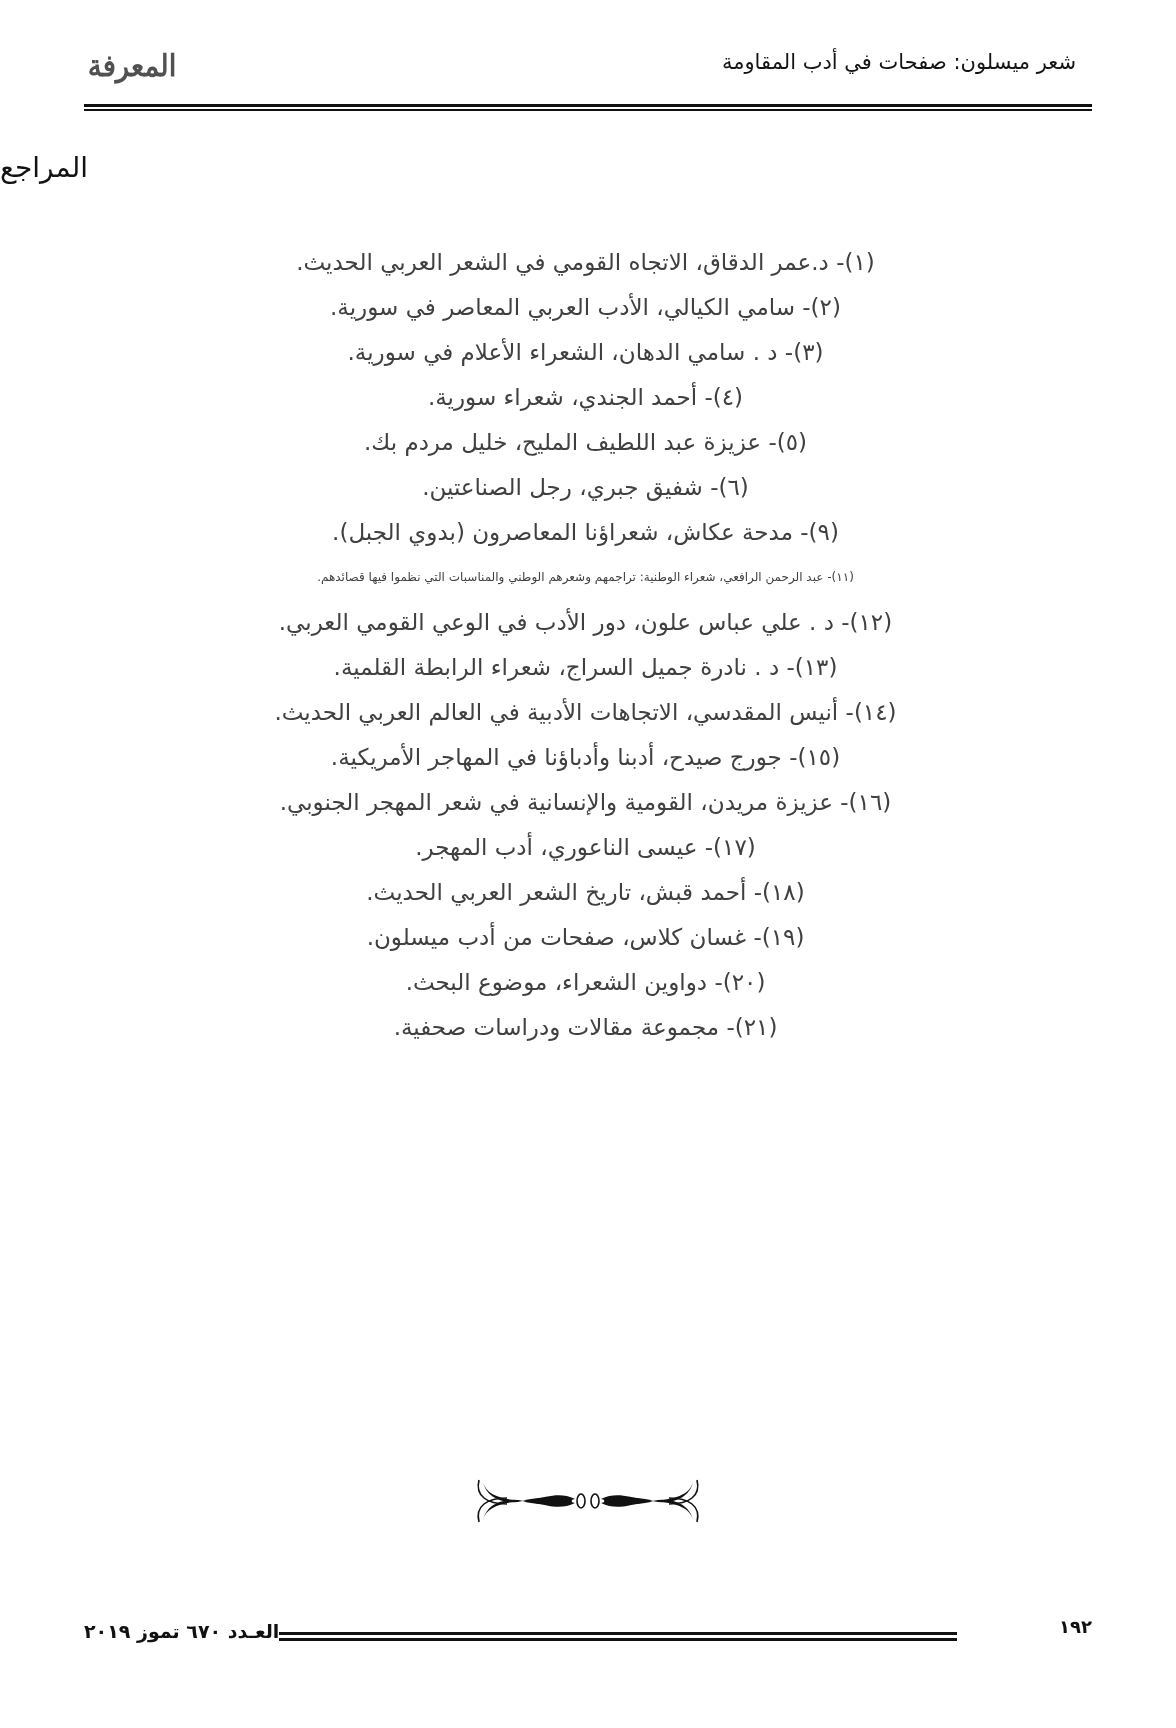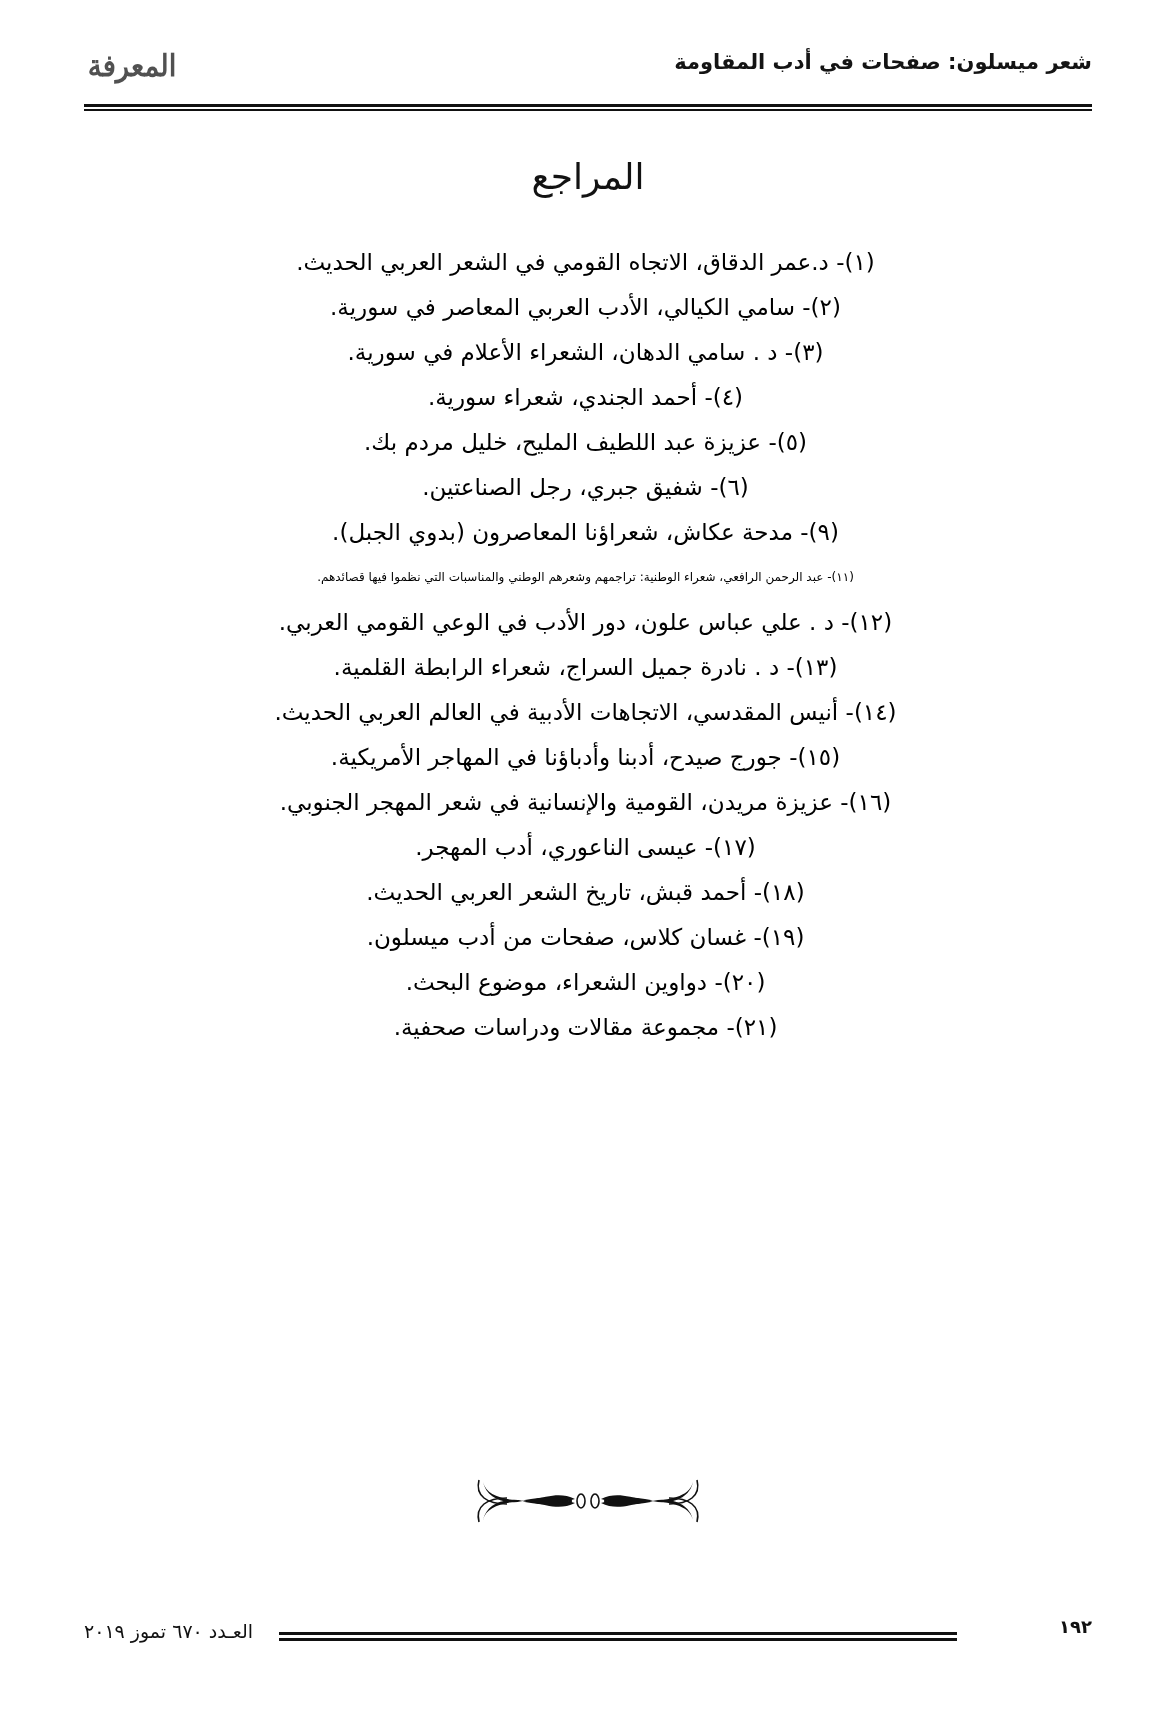--- a/index.html
+++ b/index.html
@@ -23,24 +23,24 @@
   
   .running-head {
     position: absolute;
     top: 46px;
     right: 84px;
     left: 84px;
     height: 60px;
   }
   .running-head-title {
     position: absolute;
-    right: 0;
+    right: 16px;
     top: 4px;
     font-size: 21px;
-    font-weight: bold;
+    font-weight: normal;
     letter-spacing: 0px;
     white-space: nowrap;
     color: #141414;
   }
   .masthead {
     position: absolute;
     left: 0;
     top: -8px;
     width: 120px;
     height: 56px;
@@ -73,41 +73,41 @@
     height: 2px;
     background: #111;
   }
 
   
   .doc-title {
     position: absolute;
     top: 132px;
     right: 0;
     left: 0;
-    text-align: center;
-    font-size: 36px;
+    text-align: left;
+    font-size: 28px;
     font-weight: normal;
     color: #121212;
     letter-spacing: 0;
   }
 
   
   .ref-list {
     position: absolute;
     top: 240px;
     right: 84px;
     left: 84px;
     list-style: none;
     margin: 0;
     padding: 0;
   }
   .ref-item {
     font-size: 23px;
     line-height: 45px;
-    color: #000000;
+    color: #404040;
     text-align: center;
     margin: 0 5px 0 0;
     padding: 0;
     white-space: nowrap;
   }
   .ref-item.wrap {
     white-space: normal;
     text-align: justify;
     text-align-last: center;
     line-height: 46px;
@@ -136,21 +136,21 @@
     bottom: 70px;
     right: 84px;
     left: 84px;
     height: 40px;
   }
   .footer-issue {
     position: absolute;
     left: 0;
     top: 2px;
     font-size: 19px;
-    font-weight: normal;
+    font-weight: bold;
     color: #111;
     white-space: nowrap;
     letter-spacing: 1px;
   }
   .footer-page {
     position: absolute;
     right: 0;
     top: -2px;
     font-size: 18px;
     font-weight: bold;

